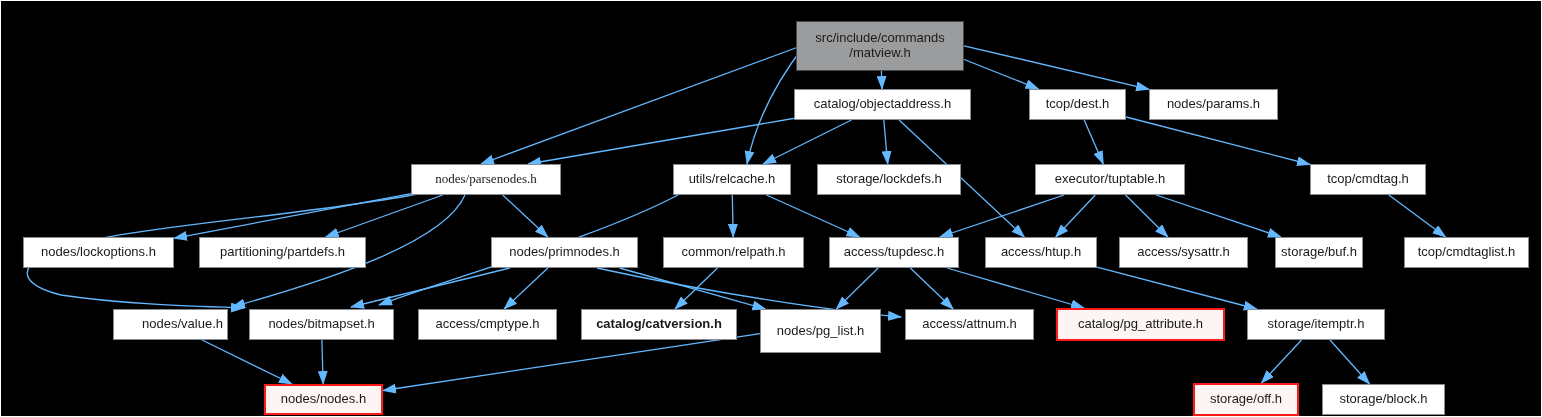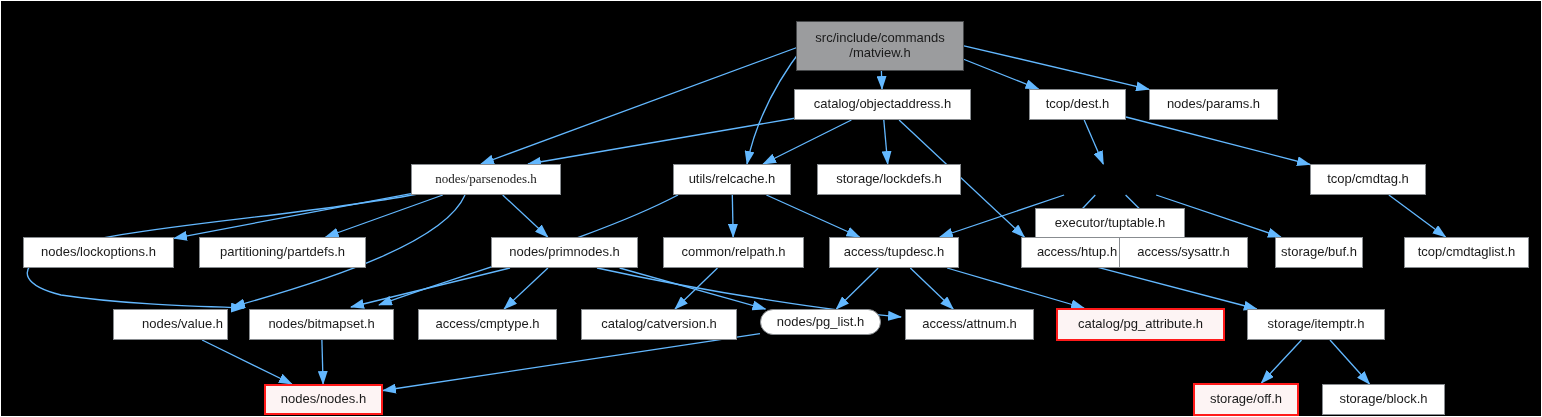--- a/index.html
+++ b/index.html
@@ -71,35 +71,35 @@
       <path d="M 1329.0 339.0 L 1368.5 383.0" fill="none" stroke="#63b8ff" stroke-width="1.3" marker-end="url(#arrow)"></path>
     </svg>
 <div class="node main" style="left: 795px; top: 20px; width: 168px; height: 50px;">src/include/commands
 /matview.h</div>
     <div class="node" style="left: 793px; top: 88px; width: 177px; height: 31px;">catalog/objectaddress.h</div>
     <div class="node" style="left: 1028px; top: 88px; width: 97px; height: 31px;">tcop/dest.h</div>
     <div class="node" style="left: 1148px; top: 88px; width: 129px; height: 31px;">nodes/params.h</div>
     <div class="node" style="left: 410px; top: 163px; width: 150px; height: 31px; font-family: Liberation Serif, serif;">nodes/parsenodes.h</div>
     <div class="node" style="left: 672px; top: 163px; width: 118px; height: 31px;">utils/relcache.h</div>
     <div class="node" style="left: 816px; top: 163px; width: 144px; height: 31px;">storage/lockdefs.h</div>
-    <div class="node" style="left: 1034px; top: 163px; width: 150px; height: 31px; margin-top: 44px;">executor/tuptable.h</div>
+    <div class="node" style="left: 1034px; top: 163px; width: 150px; height: 31px;">executor/tuptable.h</div>
     <div class="node" style="left: 1309px; top: 163px; width: 116px; height: 31px;">tcop/cmdtag.h</div>
     <div class="node" style="left: 22px; top: 236px; width: 151px; height: 31px;">nodes/lockoptions.h</div>
     <div class="node" style="left: 198px; top: 236px; width: 167px; height: 31px;">partitioning/partdefs.h</div>
     <div class="node" style="left: 490px; top: 236px; width: 147px; height: 31px;">nodes/primnodes.h</div>
     <div class="node" style="left: 662px; top: 236px; width: 141px; height: 31px;">common/relpath.h</div>
     <div class="node" style="left: 828px; top: 236px; width: 130px; height: 31px;">access/tupdesc.h</div>
-    <div class="node" style="left: 984px; top: 236px; width: 112px; height: 31px; margin-left: 36px;">access/htup.h</div>
+    <div class="node" style="left: 984px; top: 236px; width: 112px; height: 31px;">access/htup.h</div>
     <div class="node" style="left: 1118px; top: 236px; width: 129px; height: 31px;">access/sysattr.h</div>
     <div class="node" style="left: 1274px; top: 236px; width: 88px; height: 31px;">storage/buf.h</div>
     <div class="node" style="left: 1403px; top: 236px; width: 125px; height: 31px;">tcop/cmdtaglist.h</div>
     <div class="node" style="left: 112px; top: 308px; width: 115px; height: 31px; padding-left: 24px;">nodes/value.h</div>
     <div class="node" style="left: 248px; top: 308px; width: 145px; height: 31px;">nodes/bitmapset.h</div>
     <div class="node" style="left: 417px; top: 308px; width: 139px; height: 31px;">access/cmptype.h</div>
-    <div class="node" style="left: 580px; top: 308px; width: 156px; height: 31px;">catalog/catversion.h</div>
-    <div class="node" style="left: 759px; top: 308px; width: 121px; height: 26px; border-radius: 15px;">nodes/pg_list.h</div>
+    <div class="node" style="left: 580px; top: 308px; width: 156px; height: 31px; font-weight: bold;">catalog/catversion.h</div>
+    <div class="node" style="left: 759px; top: 308px; width: 121px; height: 44px;">nodes/pg_list.h</div>
     <div class="node" style="left: 904px; top: 308px; width: 129px; height: 31px;">access/attnum.h</div>
     <div class="node red" style="left: 1055px; top: 307px; width: 169px; height: 33px;">catalog/pg_attribute.h</div>
     <div class="node" style="left: 1246px; top: 308px; width: 138px; height: 31px;">storage/itemptr.h</div>
     <div class="node red" style="left: 263px; top: 383px; width: 119px; height: 31px;">nodes/nodes.h</div>
     <div class="node red" style="left: 1192px; top: 382px; width: 106px; height: 33px;">storage/off.h</div>
     <div class="node" style="left: 1321px; top: 383px; width: 123px; height: 31px;">storage/block.h</div>
   </div>
 
 </body></html>

